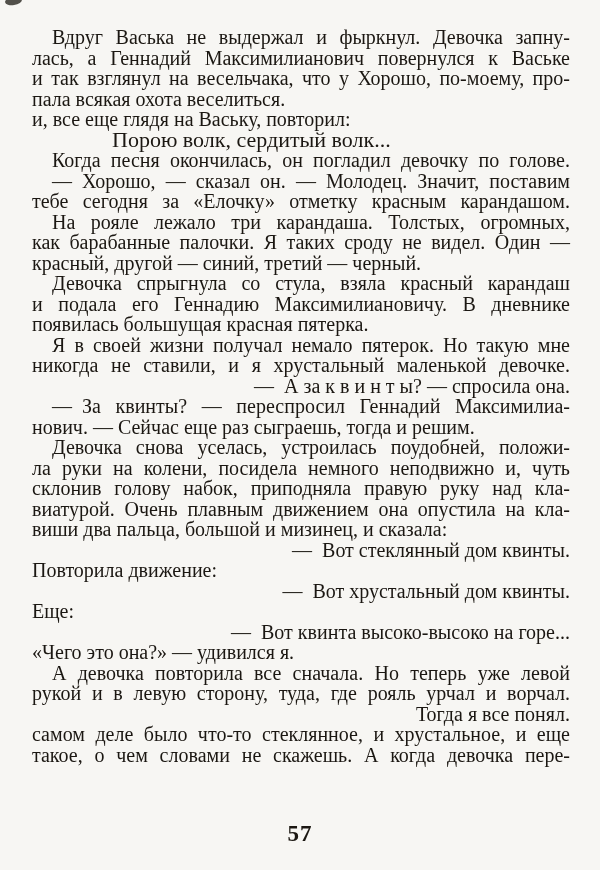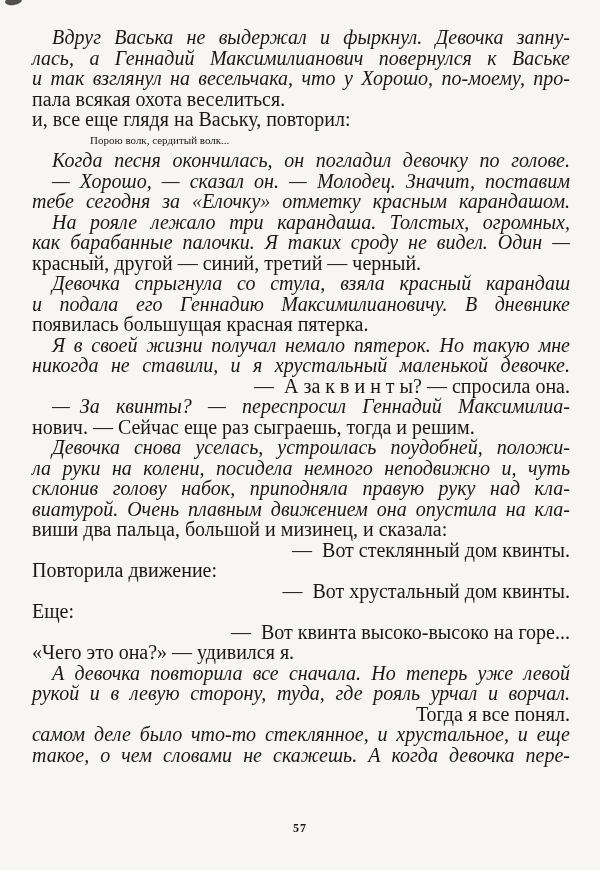--- a/index.html
+++ b/index.html
@@ -16,25 +16,25 @@
     background:#35322c; border-radius:50%; transform:rotate(-8deg); opacity:.85;
   }
   .text-block {
     position:absolute; left:32px; top:27px; width:538px;
   }
   .ln {
     font-size:20px; line-height:20.5px; white-space:normal;
     text-rendering:optimizeLegibility;
   }
   .ln.indent { text-indent:20px;text-align:right; }
-  .ln.justify { text-align:justify; text-align-last:justify;font-style:italic; }
-  .ln.verse { font-size:11px; margin-left:58px; }
+  .ln.justify { text-align:justify; text-align-last:justify; }
+  .ln.verse { font-size:22px; margin-left:80px; }
   .page-number {
     position:absolute; top:821px; left:0; width:100%;
-    text-align:center; font-size:12px; letter-spacing:1px; font-weight:600;
+    text-align:center; font-size:23px; letter-spacing:1px; font-weight:600;
   }
 </style>
 </head>
 <body>
 
 <div class="page">
   <div class="scan-speck"></div>
   <div class="text-block">
       <div class="ln indent justify">Вдруг Васька не выдержал и фыркнул. Девочка запну-</div>
       <div class="ln justify">лась, а Геннадий Максимилианович повернулся к Ваське</div>

